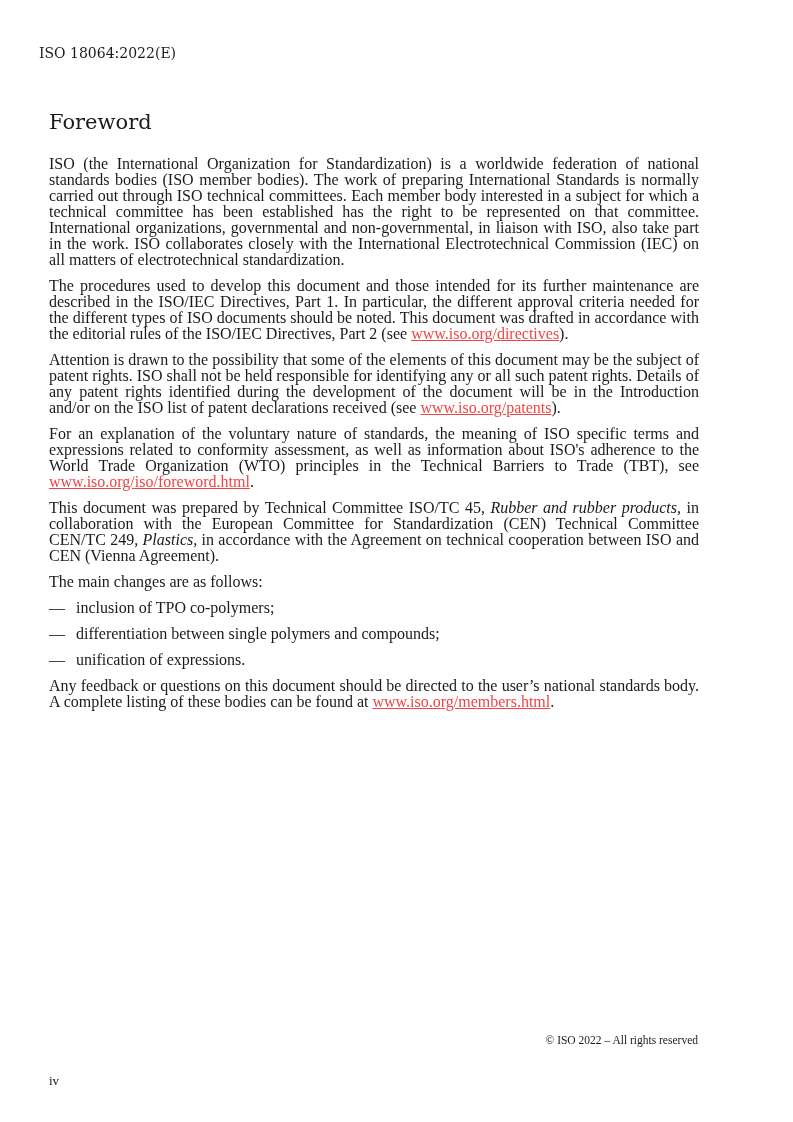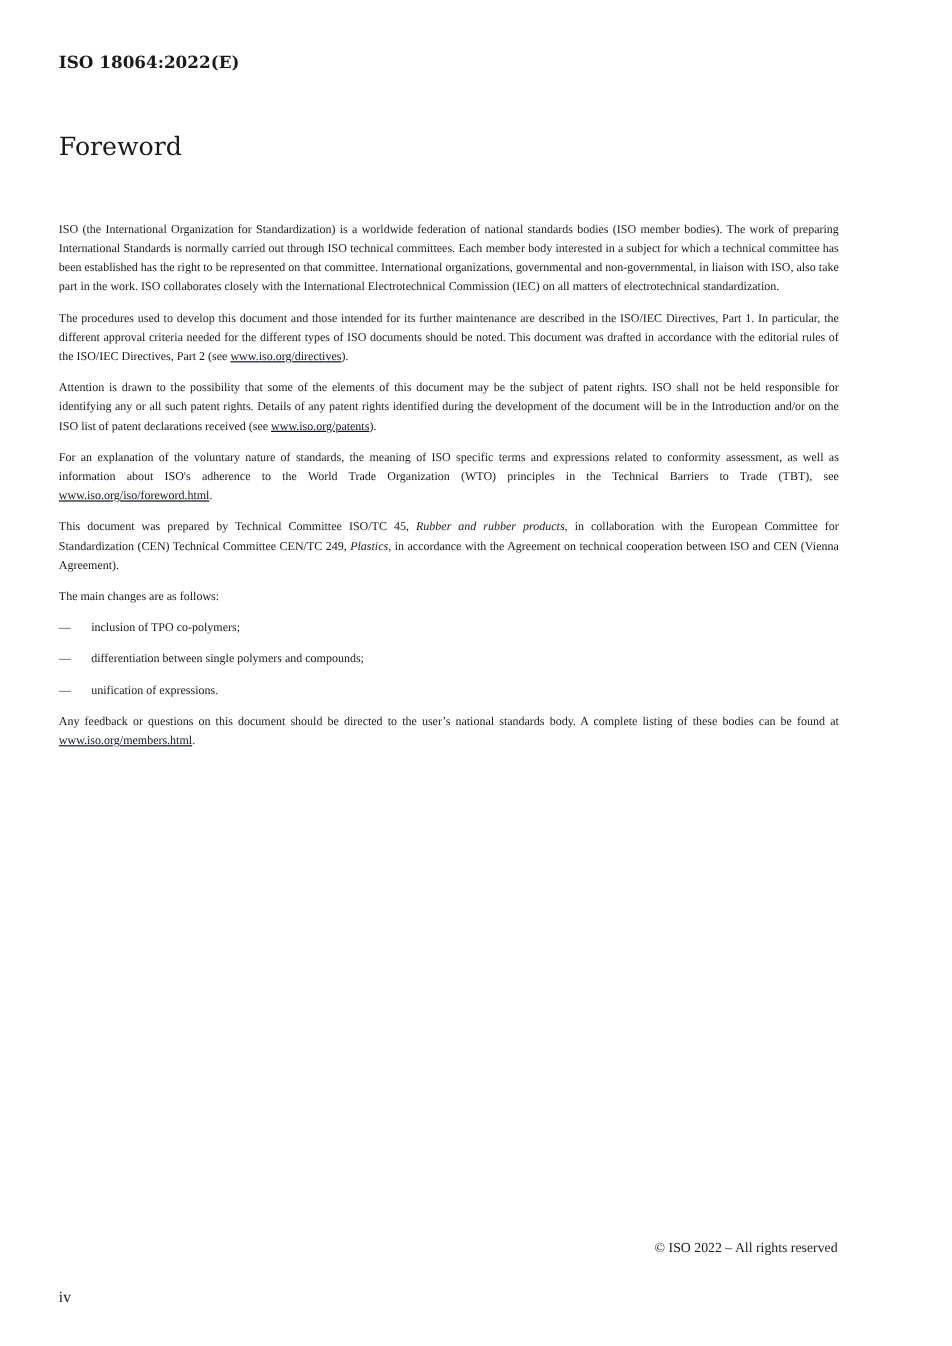--- a/index.html
+++ b/index.html
@@ -10,50 +10,49 @@
     body {
       width: 793px;
       height: 1122px;
       position: relative;
       overflow: hidden;
       font-family: "DejaVu Serif", "Liberation Serif", serif;
       color: #1a1a1a;
     }
     .page-header {
       position: absolute;
-      left: 49px;
+      left: 39px;
       top: 45px;
-      font-weight: bold;
+      font-weight: normal;
       font-size: 14px;
       letter-spacing: 0px;
     }
     .page-title {
       position: absolute;
       left: 49px;
       top: 110px;
       margin: 0;
       font-weight: normal;
       font-size: 21px;
     }
     .content {
       position: absolute;
       left: 49px;
       top: 156px;
       width: 650px;
       font-family: "Liberation Serif", "DejaVu Serif", serif;
-      font-size: 10px;
+      font-size: 16px;
       line-height: 16px;
-      margin-top: 28px;
     }
     .content p {
       margin: 0 0 10px 0;
       text-align: justify;
     }
     .content a {
-      color: #0f172a;
+      color: #ef4444;
       text-decoration: underline;
     }
     .content ul {
       list-style: none;
       margin: 0;
       padding: 0;
     }
     .content li {
       display: flex;
       margin: 0 0 10px 0;

